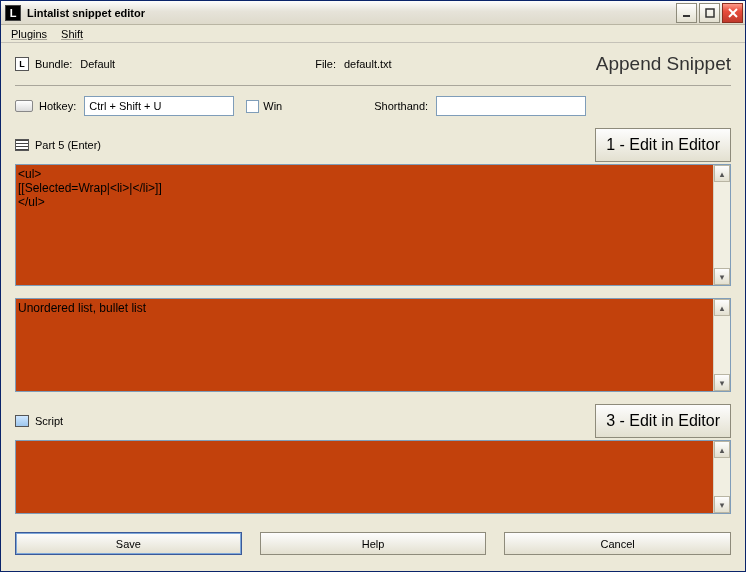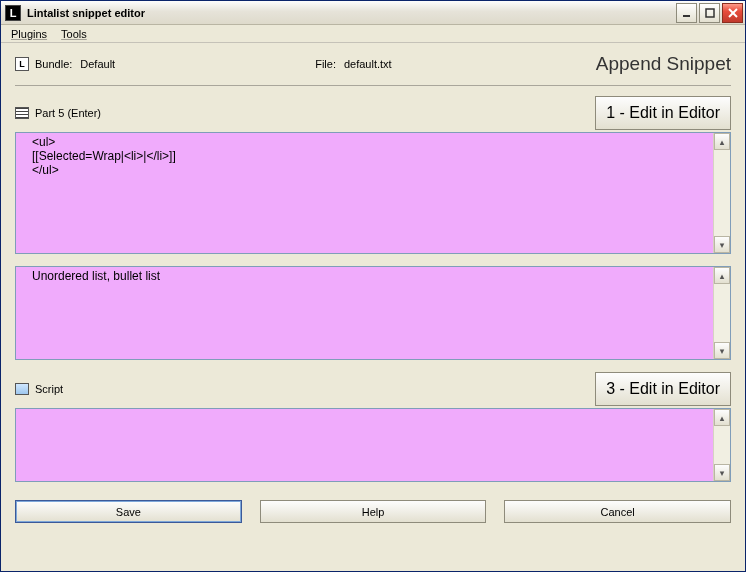--- a/index.html
+++ b/index.html
@@ -173,23 +173,23 @@
     background: #fff;
     margin-bottom: 12px;
   }
   .textwrap textarea {
     width: calc(100% - 17px);
     height: 100%;
     border: none;
     resize: none;
     font-family: Tahoma, sans-serif;
     font-size: 12px;
-    padding: 2px 16px;
+    padding: 2px 2px;
     outline: none;
-    background: #f0abfc;
+    background: #c2410c;
   }
   .textwrap .scrollbar {
     position: absolute;
     right: 0; top: 0; bottom: 0;
     width: 17px;
     background: #f1efe2;
     border-left: 1px solid #d6d2c2;
   }
   .textwrap .scrollbar .sb-btn {
     position: absolute;
@@ -247,36 +247,48 @@
         <svg width="10" height="10">
             <line x1="1" y1="1" x2="9" y2="9" stroke="#fff" stroke-width="2"></line>
             <line x1="9" y1="1" x2="1" y2="9" stroke="#fff" stroke-width="2"></line>
           </svg>
       </div>
     </div>
   </div>
 
   <div class="menubar">
     <div class="menu-item">Plugins</div>
-    <div class="menu-item">Tools</div>
+    <div class="menu-item">Shift</div>
   </div>
 
   <div class="content">
     <div class="toprow">
       <div class="small-icon">L</div>
       <span class="lbl">Bundle:</span>
       <span class="val">Default</span>
       <span style="width:160px;"></span>
       <span class="lbl">File:</span>
       <span class="val">default.txt</span>
       <span class="spacer"></span>
       <span class="append-title">Append Snippet</span>
     </div>
     <hr class="sep">
 
+    <div class="row">
+      <div class="kb-icon"></div>
+      <label>Hotkey:</label>
+      <input class="text hotkey" value="Ctrl + Shift + U" style="">
+      <div class="checkbox">
+        <div class="box"></div>
+        <span>Win</span>
+      </div>
+      <div class="midgap"></div>
+      <label>Shorthand:</label>
+      <input class="text shorthand" value="" style="">
+    </div>
 
     <div class="section-head">
       <div class="sh-icon"></div>
       <span class="sh-label">Part 5 (Enter)</span>
       <div class="edit-btn">1 - Edit in Editor</div>
     </div>
     <div class="textwrap tw1">
       <textarea style="">&lt;ul&gt;
 [[Selected=Wrap|&lt;li&gt;|&lt;/li&gt;]]
 &lt;/ul&gt;</textarea>

